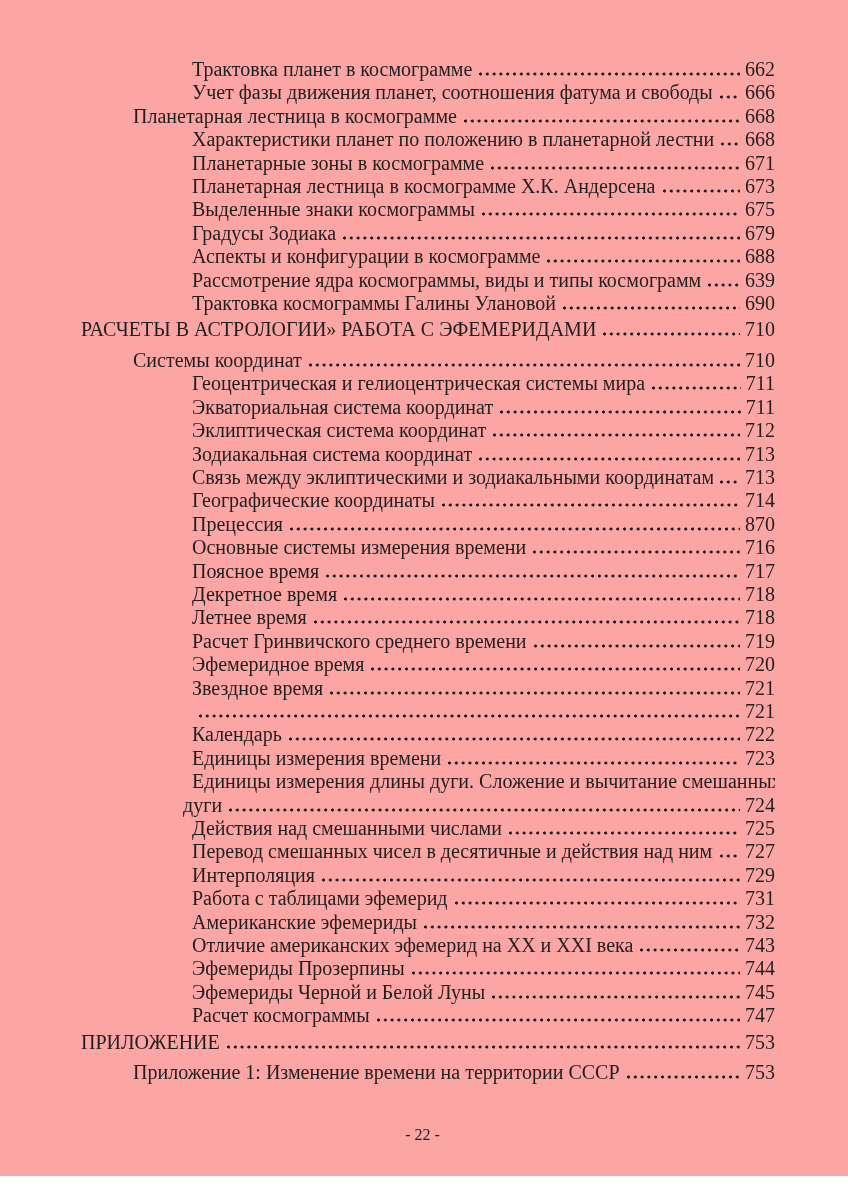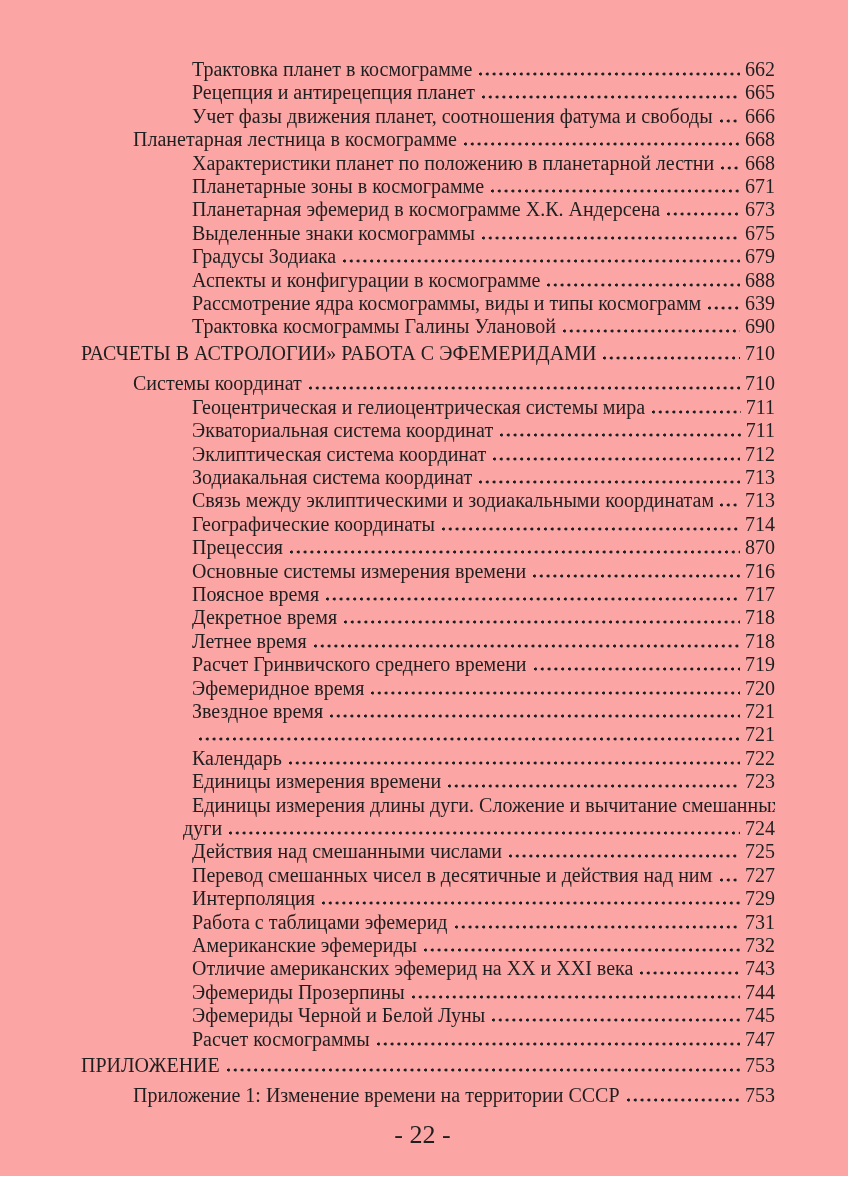--- a/index.html
+++ b/index.html
@@ -41,61 +41,56 @@
     background-repeat: repeat-x;
     background-position: left bottom;
   }
   .pnum { flex: 0 0 auto; text-align: center; }
   .footer {
     position: absolute;
     left: 70px;
     top: 1123px;
     width: 705px;
     text-align: center;
-    font-size: 26px;
+    font-size: 16px;
     line-height: 23.4px;
   }
 </style>
 </head>
 <body>
 
 <div class="page">
   <div class="toc" id="toc">
       <div class="row lvl2">
     <span class="text">Трактовка планет в космограмме</span>
     <span class="leader"></span>
     <span class="pnum">662</span>
   </div>
       <div class="row lvl2">
-    <span class="text">Рецепция и антирецепция планет</span>
-    <span class="leader"></span>
-    <span class="pnum">665</span>
-  </div>
-      <div class="row lvl2">
     <span class="text">Учет фазы движения планет, соотношения фатума и свободы</span>
     <span class="leader"></span>
     <span class="pnum">666</span>
   </div>
       <div class="row lvl1">
     <span class="text">Планетарная лестница в космограмме</span>
     <span class="leader"></span>
     <span class="pnum">668</span>
   </div>
       <div class="row lvl2">
     <span class="text">Характеристики планет по положению в планетарной лестнице</span>
     <span class="leader"></span>
     <span class="pnum">668</span>
   </div>
       <div class="row lvl2">
     <span class="text">Планетарные зоны в космограмме</span>
     <span class="leader"></span>
     <span class="pnum">671</span>
   </div>
       <div class="row lvl2">
-    <span class="text">Планетарная эфемерид в космограмме Х.К. Андерсена</span>
+    <span class="text">Планетарная лестница в космограмме Х.К. Андерсена</span>
     <span class="leader"></span>
     <span class="pnum">673</span>
   </div>
       <div class="row lvl2">
     <span class="text">Выделенные знаки космограммы</span>
     <span class="leader"></span>
     <span class="pnum">675</span>
   </div>
       <div class="row lvl2">
     <span class="text">Градусы Зодиака</span>

